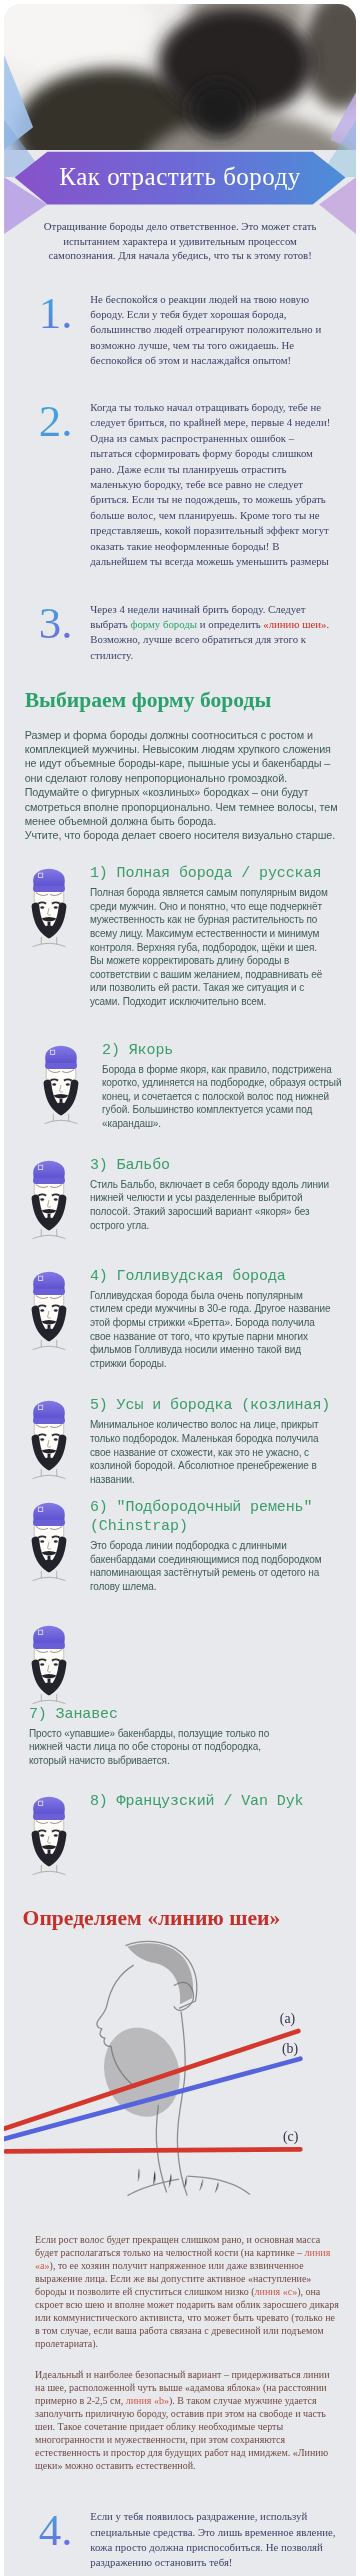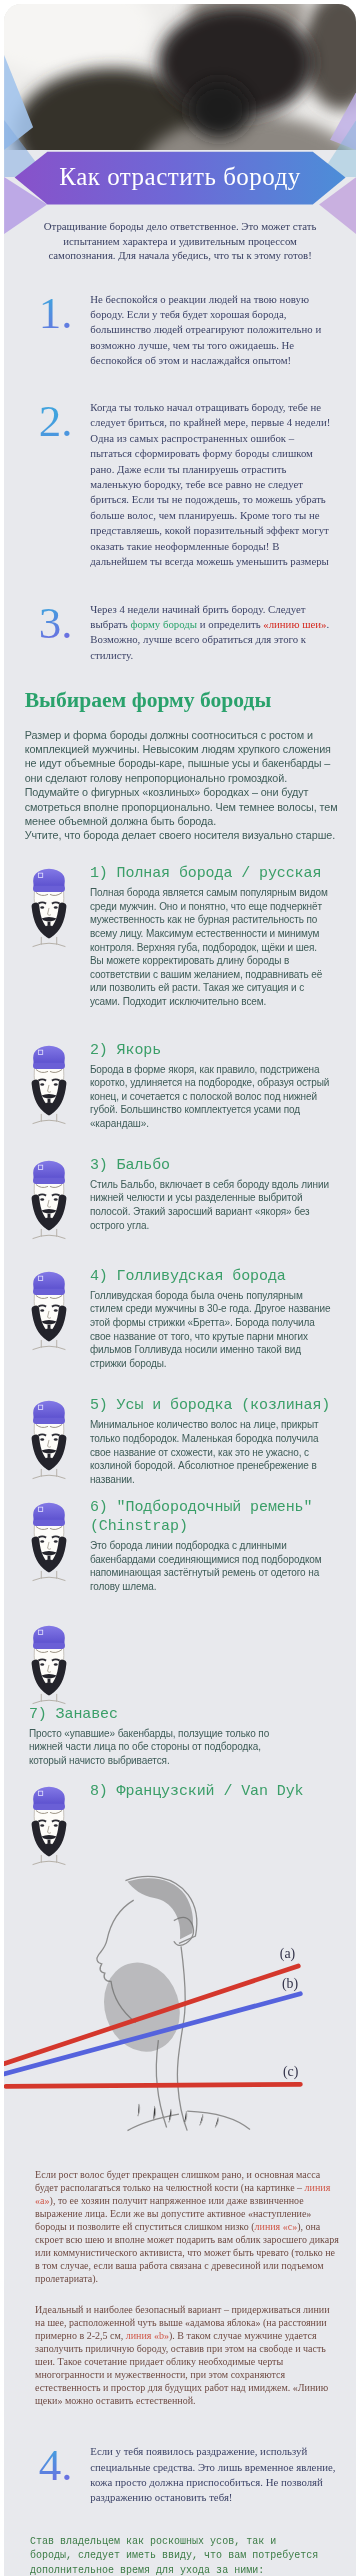--- a/index.html
+++ b/index.html
@@ -85,23 +85,23 @@
   .shapes-intro { margin:14.4px 0 0 20.6px; width:317px;
     color:#3e5c58; font-size:10.8px; line-height:1.33; letter-spacing:-0.1px; }
   .shapes-intro p { margin:0; }
 
   .beard-type { display:flex; margin-left:15.5px; }
   .beard-face { width:61px; flex:none; padding-top:1px; }
   .beard-face svg { width:58px; height:83px; display:block; }
   .beard-info { margin-left:9.3px; width:242px; }
   .beard-title { color:#3a9e68; font-size:15px; line-height:1.3; margin-bottom:2.6px; letter-spacing:-0.1px;font-family:Liberation Mono, monospace; }
   .beard-text { color:#3e5c58; font-size:10px; line-height:1.36; letter-spacing:-0.1px; }
-  .m-t1 { margin-top:21.6px; } .m-t2 { margin-top:32px; } .m-t3 { margin-top:25px; }
+  .m-t1 { margin-top:21.6px; } .m-t2 { margin-top:32px;justify-content:center; } .m-t3 { margin-top:25px; }
   .m-t4 { margin-top:27px; } .m-t5 { margin-top:26px; } .m-t6 { margin-top:11.3px; }
-  .m-t7 { margin-top:27px;flex-direction:column; } .m-t8 { margin-top:14px; }
+  .m-t7 { margin-top:27px;flex-direction:column; } .m-t8 { margin-top:24px; }
 
   
   .section-title-red {
     margin:30px 0 0 18.5px;
     font-family:"Liberation Serif", serif; font-weight:700;
     color:#c5302a; font-size:21.6px;
   }
   .neck-diagram { margin-top:3.1px; height:268px; position:relative; }
   .neck-diagram svg { display:block; width:100%; height:100%; }
 
@@ -303,20 +303,21 @@
     <div class="beard-face">
         <svg viewBox="0 0 120 170">
           <use href="#beard-face-symbol"></use>
         </svg>
       </div>
     <div class="beard-info">
       <div class="beard-title">8) Французский / Van Dyk</div>
     </div>
   </div>
 
+  <h2 class="section-title-red">Определяем «линию шеи»</h2>
 
   <div class="neck-diagram">
     <svg viewBox="0 0 684 520">
 
       <g stroke="#8d8d8d" fill="none" stroke-width="2.5">
         <path d="M236,22 C280,6 332,14 358,50 C374,72 378,100 372,130 L340,144"></path>
         <path d="M252,60 C222,78 206,108 200,138 C197,152 190,158 184,166 C178,174 180,182 190,184 C184,194 186,200 196,202 C192,210 196,218 208,218 C212,248 228,276 256,298"></path>
         <path d="M330,100 q26,-16 36,8 q8,22 -12,36 q-16,10 -24,-4"></path>
         <path d="M344,150 C352,210 356,262 348,302 C342,342 334,382 338,422 C340,452 346,482 356,508"></path>
         <path d="M300,332 C296,362 294,392 298,422 C300,444 306,472 316,502"></path>

